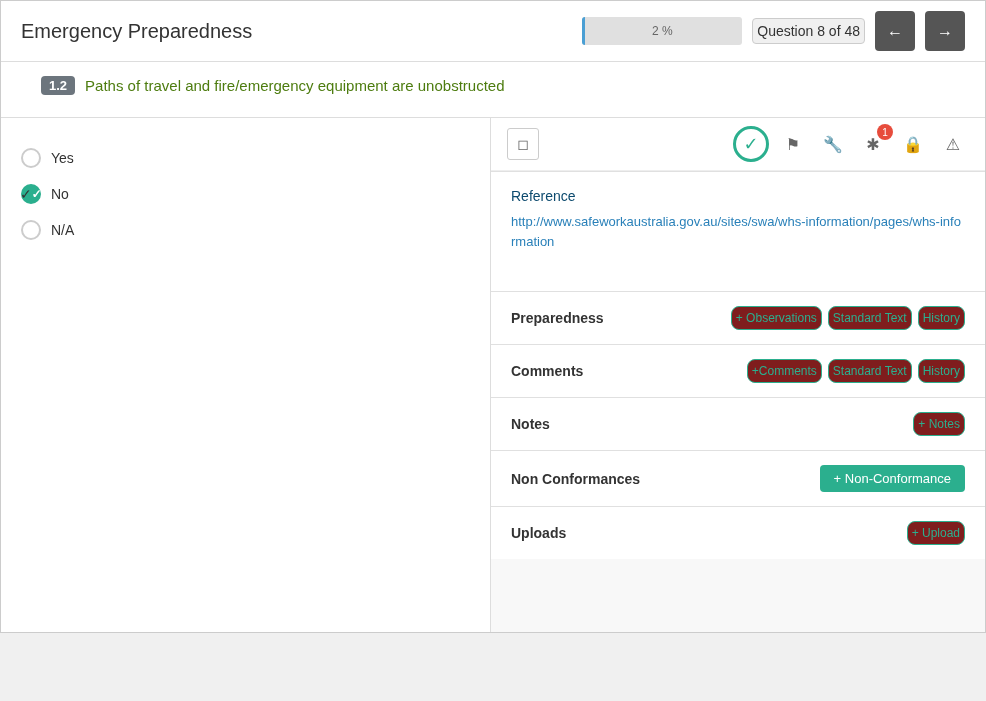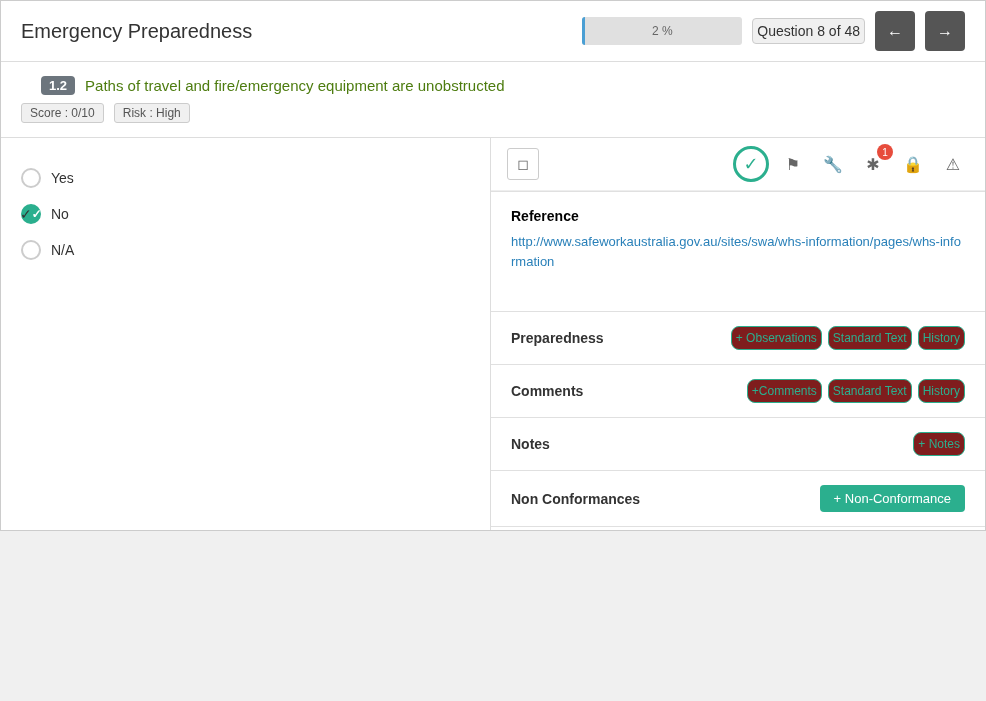--- a/index.html
+++ b/index.html
@@ -1,18 +1,18 @@
 <!DOCTYPE html>
 <html><head>
   <meta charset="utf-8">
   <style>
     * { box-sizing: border-box; margin: 0; padding: 0; }
     body { font-family: Arial, sans-serif; font-size: 14px; background: #f0f0f0; color: #333; width: 986px; height: 701px; overflow: hidden; }
 
-    .app-container { width: 986px; height: 531px; background: #f5f5f5; display: flex; flex-direction: column; border: 1px solid #ccc; }
+    .app-container { width: 986px; height: 633px; background: #f5f5f5; display: flex; flex-direction: column; border: 1px solid #ccc; }
 
     
     .header { background: #fff; padding: 10px 20px; display: flex; align-items: center; justify-content: space-between; border-bottom: 1px solid #ddd; min-height: 60px; }
     .header-title { font-size: 20px; font-weight: normal; color: #333; }
     .header-right { display: flex; align-items: center; gap: 10px; }
     .progress-bar-container { width: 160px; height: 28px; background: #e0e0e0; border-radius: 3px; position: relative; overflow: hidden; }
     .progress-bar-fill { height: 100%; background: #4a9fd4; width: 2%; }
     .progress-bar-label { position: absolute; top: 50%; left: 50%; transform: translate(-50%, -50%); font-size: 12px; color: #666; }
     .question-badge { background: #f0f0f0; border: 1px solid #ccc; border-radius: 4px; padding: 4px 4px; font-size: 14px; color: #333; white-space: nowrap; }
     .nav-btn { width: 40px; height: 40px; background: #555; border: none; border-radius: 4px; cursor: pointer; display: flex; align-items: center; justify-content: center; color: #fff; font-size: 16px; }
@@ -38,21 +38,21 @@
     .radio-circle.checked::after { content: '✓'; color: #fff; font-size: 12px; font-weight: bold; }
     .radio-label { font-size: 14px; color: #333; }
     .collapse-btn { width: 32px; height: 32px; border: 1px solid #ccc; background: #fff; border-radius: 3px; cursor: pointer; display: flex; align-items: center; justify-content: center; color: #666; font-size: 14px; }
 
     
     .right-panel { flex: 1; background: #f8f8f8; overflow-y: auto; }
     .action-icons { display: flex; align-items: center; gap: 8px; }
     .action-icon { width: 32px; height: 32px; display: flex; align-items: center; justify-content: center; cursor: pointer; color: #666; font-size: 16px; position: relative; }
     .action-icon.green-check { width: 36px; height: 36px; border-radius: 50%; border: 3px solid #2baf8e; color: #2baf8e; font-size: 18px; }
     .badge-red { position: absolute; top: -4px; right: -4px; background: #e74c3c; color: #fff; border-radius: 50%; width: 16px; height: 16px; font-size: 10px; display: flex; align-items: center; justify-content: center; }
-    .section-label { font-weight: bold; font-size: 14px; color: #000000; margin-bottom: 8px; }
+    .section-label { font-weight: normal; font-size: 14px; color: #0c4a6e; margin-bottom: 8px; }
     .reference-link { color: #2980b9; text-decoration: none; font-size: 13px; line-height: 1.5; word-break: break-all; }
 
     
     .section-row { display: flex; align-items: center; justify-content: space-between; padding: 14px 20px; background: #fff; border-top: 1px solid #e0e0e0; }
     .section-row-label { font-weight: bold; font-size: 14px; color: #333; }
     .section-row-btns { display: flex; gap: 6px; }
     .outline-btn { border: 1px solid #2baf8e; background: #7f1d1d; color: #2baf8e; border-radius: 8px; padding: 4px 4px; font-size: 12px; cursor: pointer; white-space: nowrap; }
     .solid-btn { border: none; background: #2baf8e; color: #fff; border-radius: 4px; padding: 6px 14px; font-size: 13px; cursor: pointer; white-space: nowrap; }
 
     
@@ -77,24 +77,20 @@
       <button class="nav-btn">
         <span>→</span>
       </button>
     </div>
   </div>
 
   <div class="question-section">
     <div class="question-header">
       <span class="question-number">1.2</span>
       <span class="question-text">Paths of travel and fire/emergency equipment are unobstructed</span>
-    </div>
-    <div class="question-meta">
-      <span class="score-badge">Score : 0/10</span>
-      <span class="risk-badge">Risk : High</span>
     </div>
   </div>
 
   <div class="main-content">
 
     <div class="left-panel">
       <div class="answer-options">
         <label class="radio-option">
           <div class="radio-circle"></div>
           <span class="radio-label">Yes</span>

